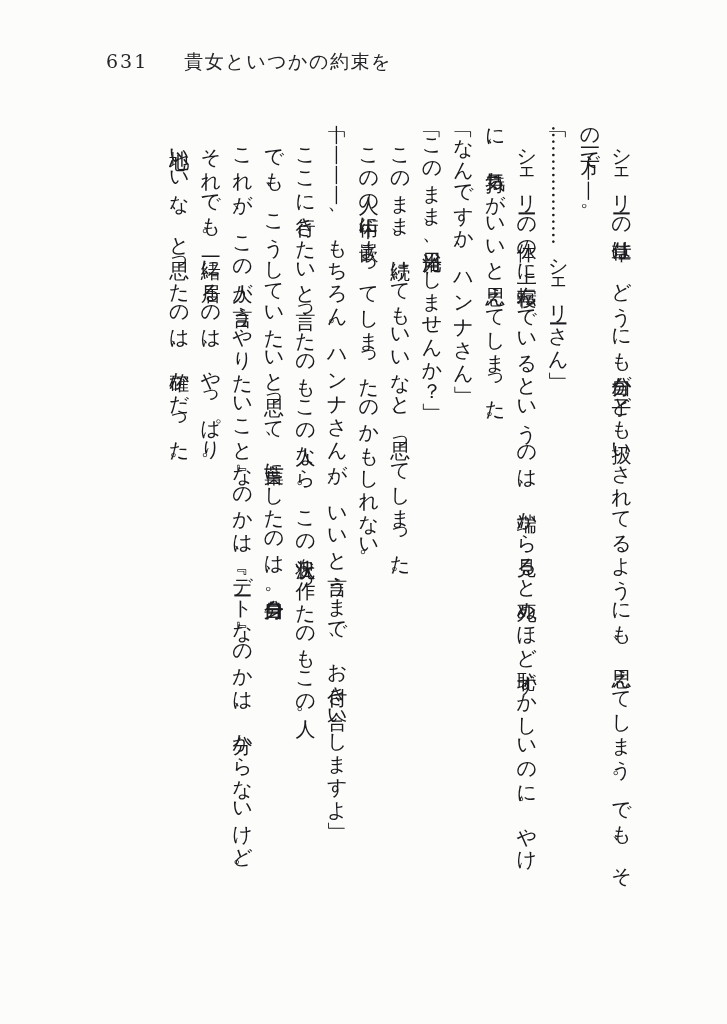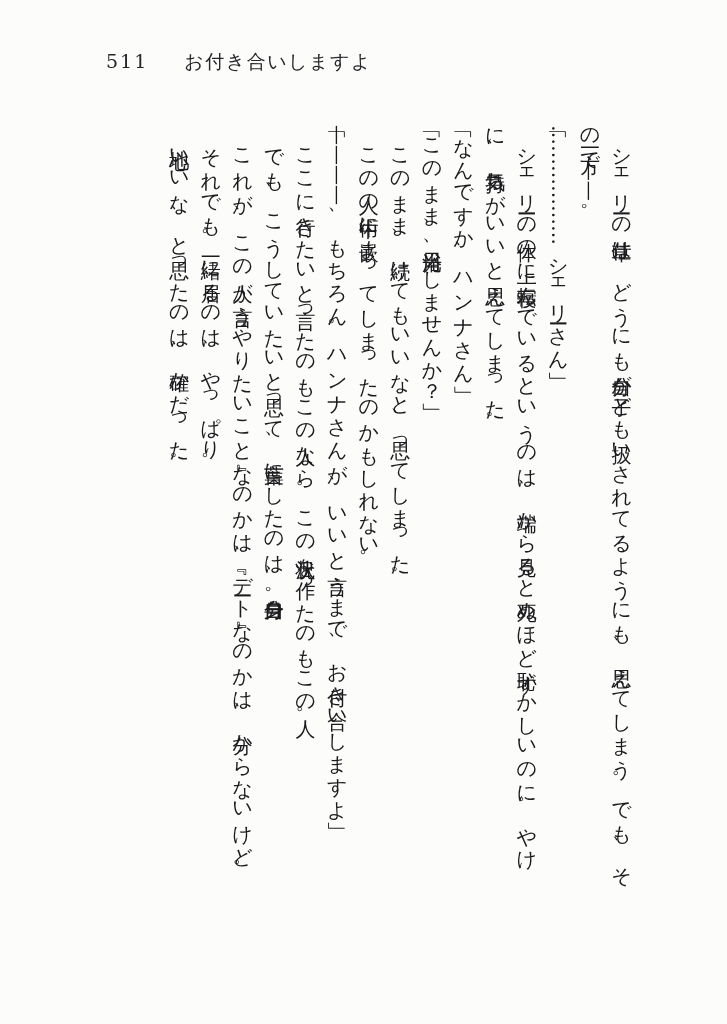--- a/index.html
+++ b/index.html
@@ -53,21 +53,21 @@
   .ind0 { text-indent: 0; }
   .indh { text-indent: 10px; }
   .ind1 { text-indent: 20px; }
 </style>
 </head>
 <body>
 
 <div class="page">
 
   <div class="running-head">
-    <span class="page-num">511</span><span>お付き合いしますよ</span>
+    <span class="page-num">631</span><span>貴女といつかの約束を</span>
   </div>
 
   <div class="vtext">
     <p class="vline ind1">シェリーの仕草は、どうにも自分が子ども扱いされてるようにも、思えてしまう。でも、そ</p>
     <p class="vline ind0">の一方で——。</p>
     <p class="vline indh">「………………シェリーさん」</p>
     <p class="vline ind1">シェリーの体の上に寝転んでいるというのは、端から見ると死ぬほど恥ずかしいのに。やけ</p>
     <p class="vline ind0">に、気持ちがいいと思えてしまった。</p>
     <p class="vline indh">「なんですか、ハンナさん」</p>
     <p class="vline indh">「このまま、日光浴、しませんか？」</p>

